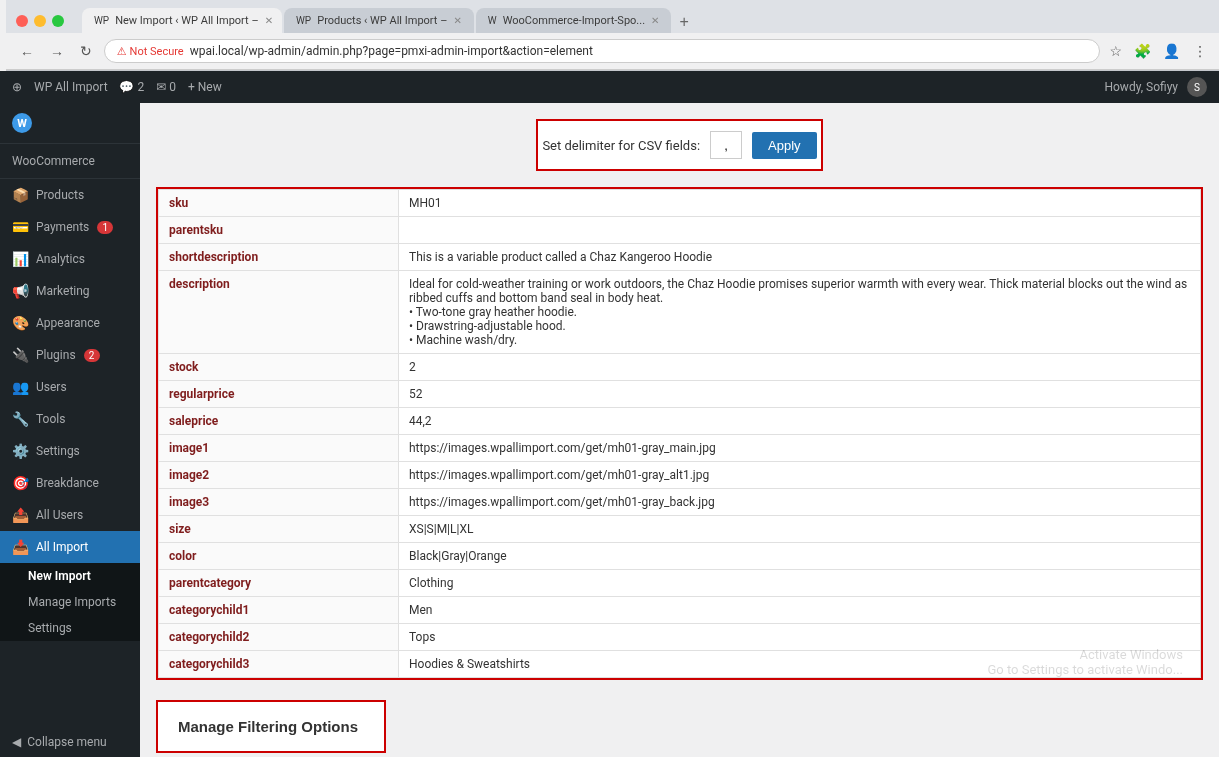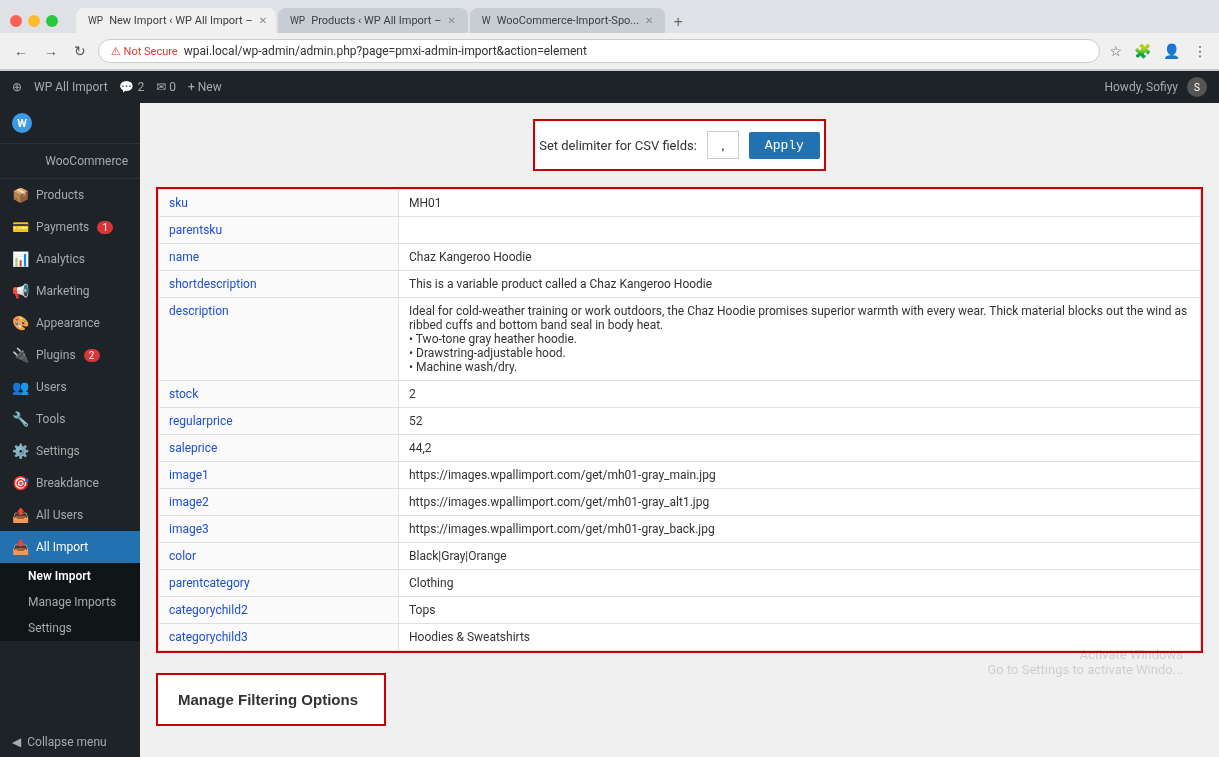--- a/index.html
+++ b/index.html
@@ -1,19 +1,19 @@
 <!DOCTYPE html>
 <html><head>
   <meta charset="utf-8">
   <style>
     * { box-sizing: border-box; margin: 0; padding: 0; }
     body { font-family: -apple-system, BlinkMacSystemFont, 'Segoe UI', Roboto, sans-serif; font-size: 13px; background: #f0f0f1; display: flex; flex-direction: column; height: 757px; overflow: hidden; }
 
     
-    .browser-chrome { background: #dee1e6; border-bottom: 1px solid #c4c7cc; }
+    .browser-chrome { background: #dee1e6; border-bottom: 1px solid #c4c7cc; margin-left: 6px; }
     .browser-title-bar { display: flex; align-items: center; padding: 8px 10px 0; gap: 8px; }
     .browser-dots { display: flex; gap: 6px; align-items: center; }
     .dot { width: 12px; height: 12px; border-radius: 50%; }
     .dot-red { background: #fe5f57; }
     .dot-yellow { background: #febc2e; }
     .dot-green { background: #28c840; }
     .tabs-bar { display: flex; align-items: flex-end; gap: 2px; margin-left: 10px; flex: 1; }
     .tab { background: #c8cdd4; border-radius: 8px 8px 0 0; padding: 6px 12px; font-size: 11px; display: flex; align-items: center; gap: 6px; color: #3c3c3c; max-width: 200px; white-space: nowrap; overflow: hidden; text-overflow: ellipsis; }
     .tab.active { background: #f0f0f1; }
     .tab-close { font-size: 10px; color: #888; cursor: pointer; }
@@ -25,21 +25,21 @@
     .address-text { color: #333; font-size: 12px; }
     .nav-icon-btn { background: none; border: none; cursor: pointer; color: #555; font-size: 14px; padding: 2px; }
 
     
     .main-layout { display: flex; flex: 1; overflow: hidden; }
 
     
     .sidebar { width: 140px; background: #1d2327; color: #a7aaad; display: flex; flex-direction: column; overflow-y: auto; flex-shrink: 0; }
     .sidebar-header { padding: 10px 12px; background: #1d2327; display: flex; align-items: center; gap: 8px; font-size: 13px; color: #fff; border-bottom: 1px solid #2c3338; }
     .sidebar-wp-icon { width: 20px; height: 20px; background: #3d9ae8; border-radius: 50%; display: flex; align-items: center; justify-content: center; color: white; font-size: 11px; font-weight: bold; }
-    .sidebar-woo { padding: 10px 12px; font-size: 12px; color: #a7aaad; border-bottom: 1px solid #2c3338; text-align: right; }
+    .sidebar-woo { padding: 10px 12px; font-size: 12px; color: #a7aaad; border-bottom: 1px solid #2c3338; }
     .sidebar-item { padding: 8px 12px; display: flex; align-items: center; gap: 8px; cursor: pointer; color: #a7aaad; font-size: 12px; }
     .sidebar-item.active { background: #2271b1; color: #fff; }
     .sidebar-item-icon { font-size: 14px; width: 16px; text-align: center; }
     .badge { background: #d63638; color: #fff; border-radius: 10px; padding: 1px 5px; font-size: 10px; min-width: 16px; text-align: center; }
     .sidebar-submenu { background: #101517; }
     .sidebar-submenu-item { padding: 6px 12px 6px 28px; font-size: 12px; color: #a7aaad; cursor: pointer; }
     .sidebar-submenu-item.active { color: #fff; font-weight: 600; }
     .collapse-menu { padding: 8px 12px; font-size: 12px; color: #a7aaad; cursor: pointer; display: flex; align-items: center; gap: 6px; margin-top: auto; }
 
     
@@ -48,27 +48,27 @@
     
     .admin-bar { background: #1d2327; color: #a7aaad; display: flex; align-items: center; justify-content: space-between; padding: 0 12px; height: 32px; font-size: 12px; flex-shrink: 0; }
     .admin-bar-left { display: flex; align-items: center; gap: 12px; }
     .admin-bar-right { color: #a7aaad; font-size: 12px; }
 
     
     .csv-section { display: flex; justify-content: center; margin-bottom: 16px; }
     .csv-box { border: 2px solid #cc0000; padding: 10px 4px; display: flex; align-items: center; gap: 10px; background: white; }
     .csv-label { font-size: 13px; color: #333; }
     .csv-input { width: 32px; height: 28px; border: 1px solid #ccc; text-align: center; font-size: 13px; }
-    .apply-btn { background: #2271b1; color: #fff; border: none; padding: 6px 16px; cursor: pointer; font-size: 13px; border-radius: 2px; font-family: Liberation Mono, monospace; }
+    .apply-btn { background: #2271b1; color: #fff; border: none; padding: 6px 16px; cursor: pointer; font-size: 13px; border-radius: 2px; }
 
     
     .data-table-wrapper { border: 2px solid #cc0000; margin-bottom: 20px; }
     .data-table { width: 100%; border-collapse: collapse; background: white; }
     .data-table td { border: 1px solid #e0e0e0; padding: 6px 10px; font-size: 12px; vertical-align: top; }
-    .data-table td.field-name { color: #1d4ed8; font-weight: 400; width: 240px; background: #fafafa; cursor: pointer; }
+    .data-table td.field-name { color: #7f1d1d; font-weight: 700; width: 240px; background: #fafafa; cursor: pointer; }
     .data-table td.field-value { color: #333; }
 
     
     .manage-filter-section { border: 2px solid #cc0000; padding: 0; display: inline-block; min-width: 230px; background: white; margin-bottom: 20px; }
     .manage-filter-btn { padding: 16px 20px; font-size: 15px; font-weight: 600; color: #333; cursor: pointer; display: flex; align-items: center; gap: 8px; background: none; border: none; width: 100%; text-align: left; }
 
     
     .activate-watermark { position: fixed; bottom: 80px; right: 36px; color: rgba(0,0,0,0.15); font-size: 13px; text-align: right; pointer-events: none; }
   </style>
 </head>
@@ -224,24 +224,20 @@
         <tbody id="table-body">
             <tr>
     <td class="field-name">sku</td>
     <td class="field-value">MH01</td>
   </tr>
             <tr>
     <td class="field-name">parentsku</td>
     <td class="field-value"></td>
   </tr>
             <tr>
-    <td class="field-name">name</td>
-    <td class="field-value">Chaz Kangeroo Hoodie</td>
-  </tr>
-            <tr>
     <td class="field-name">shortdescription</td>
     <td class="field-value">This is a variable product called a Chaz Kangeroo Hoodie</td>
   </tr>
             <tr>
     <td class="field-name">description</td>
     <td class="field-value">
                 <p>Ideal for cold-weather training or work outdoors, the Chaz Hoodie promises superior warmth with every wear. Thick material blocks out the wind as ribbed cuffs and bottom band seal in body heat.</p> 
                 <p>• Two-tone gray heather hoodie.<br>• Drawstring-adjustable hood. <br>• Machine wash/dry.</p>
               </td>
   </tr>
@@ -263,26 +259,34 @@
   </tr>
             <tr>
     <td class="field-name">image2</td>
     <td class="field-value">https://images.wpallimport.com/get/mh01-gray_alt1.jpg</td>
   </tr>
             <tr>
     <td class="field-name">image3</td>
     <td class="field-value">https://images.wpallimport.com/get/mh01-gray_back.jpg</td>
   </tr>
             <tr>
+    <td class="field-name">size</td>
+    <td class="field-value">XS|S|M|L|XL</td>
+  </tr>
+            <tr>
     <td class="field-name">color</td>
     <td class="field-value">Black|Gray|Orange</td>
   </tr>
             <tr>
     <td class="field-name">parentcategory</td>
     <td class="field-value">Clothing</td>
+  </tr>
+            <tr>
+    <td class="field-name">categorychild1</td>
+    <td class="field-value">Men</td>
   </tr>
             <tr>
     <td class="field-name">categorychild2</td>
     <td class="field-value">Tops</td>
   </tr>
             <tr>
     <td class="field-name">categorychild3</td>
     <td class="field-value">Hoodies &amp; Sweatshirts</td>
   </tr>
           </tbody>

